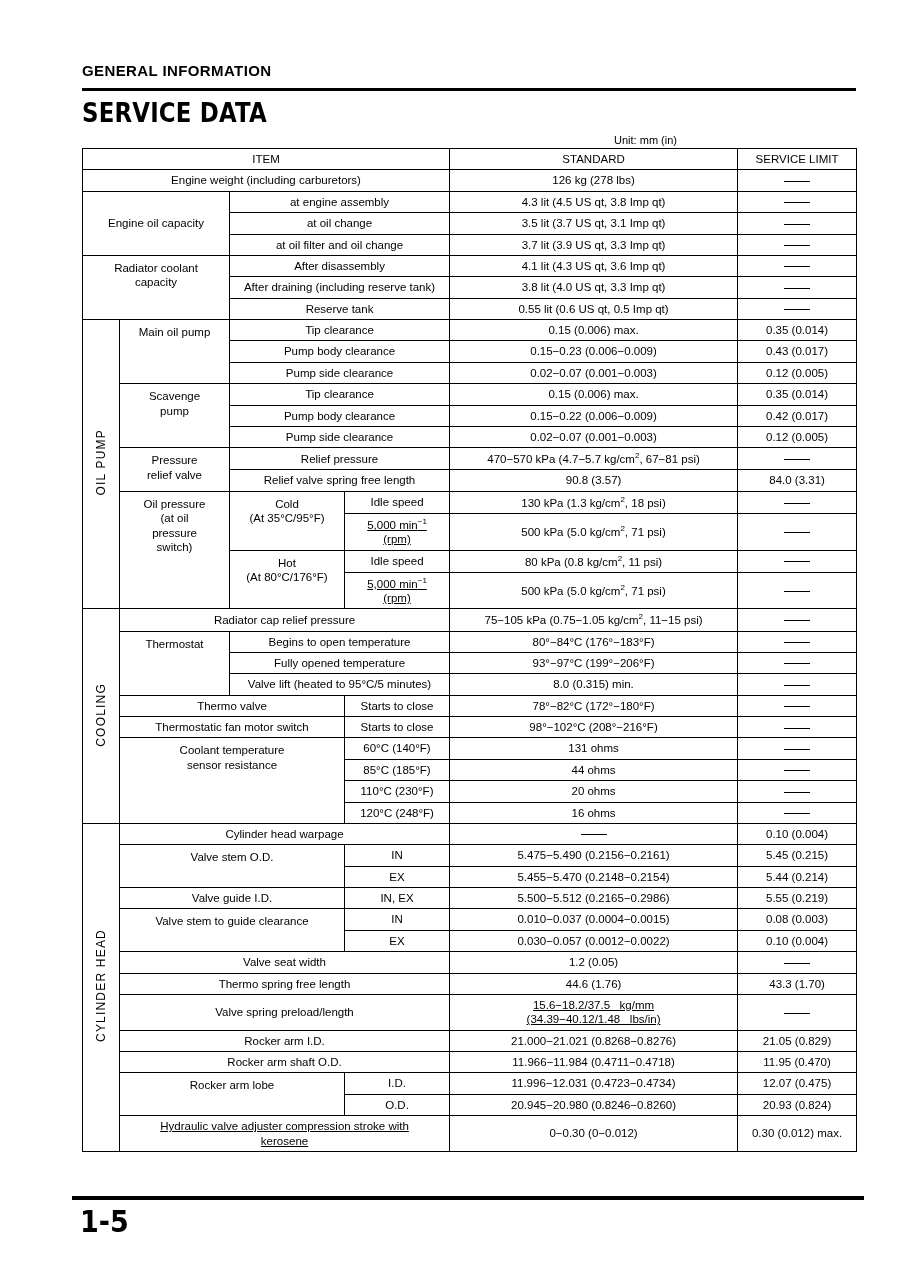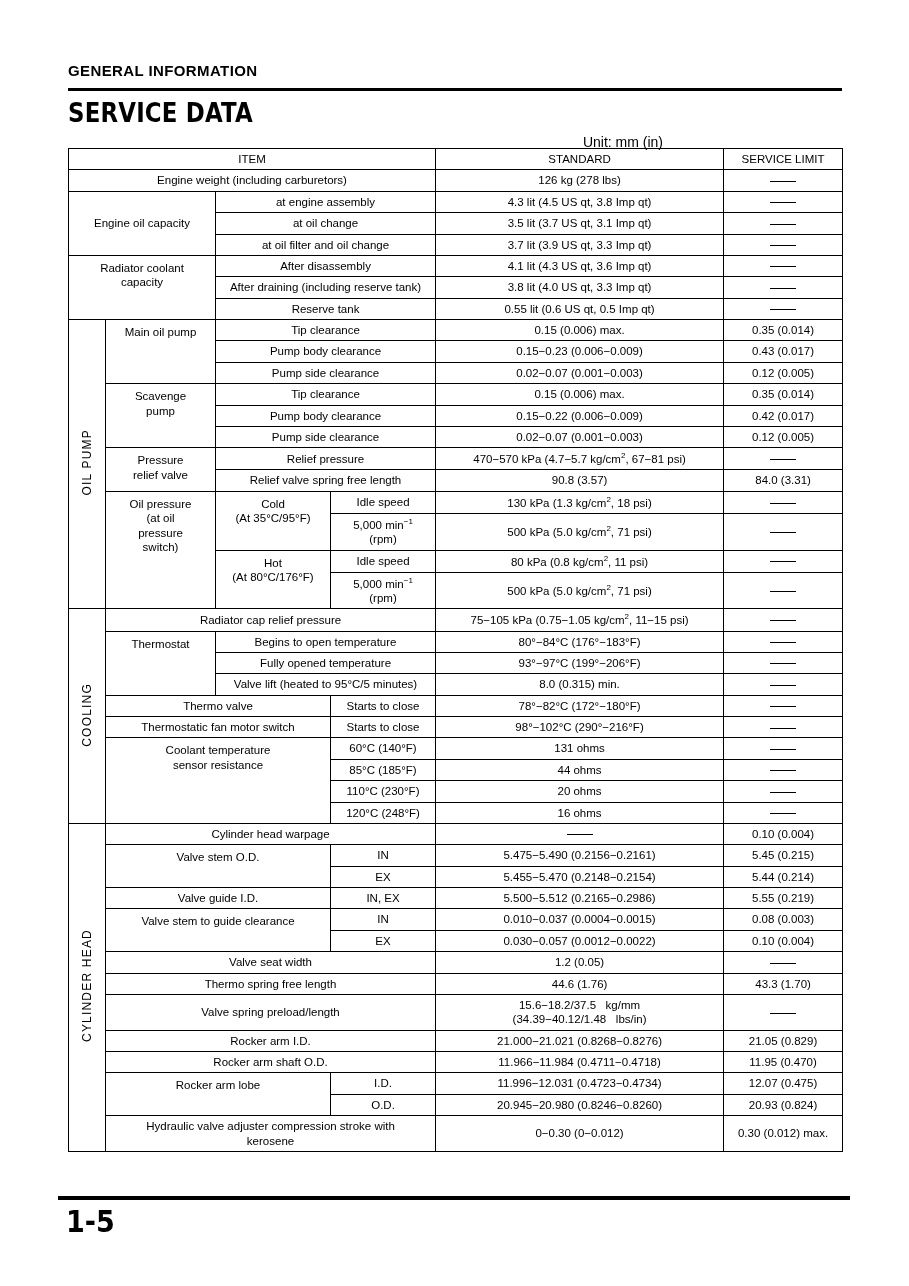--- a/index.html
+++ b/index.html
@@ -10,21 +10,21 @@
   body {
     width: 909px;
     height: 1286px;
     font-family: "Liberation Sans", sans-serif;
     color: #000000;
     position: relative;
     overflow: hidden;
   }
   .page {
     position: absolute;
-    left: 0; top: 0;
+    left: 14px; top: 0;
     width: 730px;
     height: 1286px;
   }
 
   
   .chapter-head {
     position: absolute;
     left: 68px;
     top: 62px;
     font-size: 15px;
@@ -47,21 +47,21 @@
     font-weight: bold;
     letter-spacing: 0.2px;
     font-family: "DejaVu Sans", sans-serif;
     transform: scaleX(0.88);
     transform-origin: left top;
   }
   .unit-note {
     position: absolute;
     right: 67px;
     top: 134px;
-    font-size: 14px;
+    font-size: 11px;
     text-align: center;
   }
 
   
   table.sd {
     position: absolute;
     left: 68px;
     top: 148px;
     width: 774px;
     border-collapse: collapse;
@@ -94,21 +94,21 @@
     font-size: 12px;
     white-space: nowrap;
   }
   .dash {
     display: inline-block;
     width: 26px;
     height: 0;
     border-top: 1.6px solid #000;
     vertical-align: middle;
   }
-  .two-line { line-height: 1.35; }
+  .two-line { line-height: 1.35; text-decoration: underline; }
   sup { font-size: 8px; vertical-align: super; }
   .tall { height: 38px; }
   .taller { height: 44px; }
 
   
   .foot-rule {
     position: absolute;
     left: 58px;
     top: 1196px;
     width: 792px;
@@ -293,21 +293,21 @@
 
       <tr>
         <td class="lft" colspan="2">Thermo valve</td>
         <td class="lft">Starts to close</td>
         <td class="ctr">78°−82°C (172°−180°F)</td>
         <td class="ctr"><span class="dash"></span></td>
       </tr>
       <tr>
         <td class="lft" colspan="2">Thermostatic fan motor switch</td>
         <td class="lft">Starts to close</td>
-        <td class="ctr">98°−102°C (290°−216°F)</td>
+        <td class="ctr">98°−102°C (208°−216°F)</td>
         <td class="ctr"><span class="dash"></span></td>
       </tr>
 
       <tr>
         <td class="lft" colspan="2" rowspan="4" style="vertical-align:top;padding-top:5px">Coolant temperature<br>sensor resistance</td>
         <td class="lft">60°C (140°F)</td>
         <td class="ctr">131 ohms</td>
         <td class="ctr"><span class="dash"></span></td>
       </tr>
       <tr>

